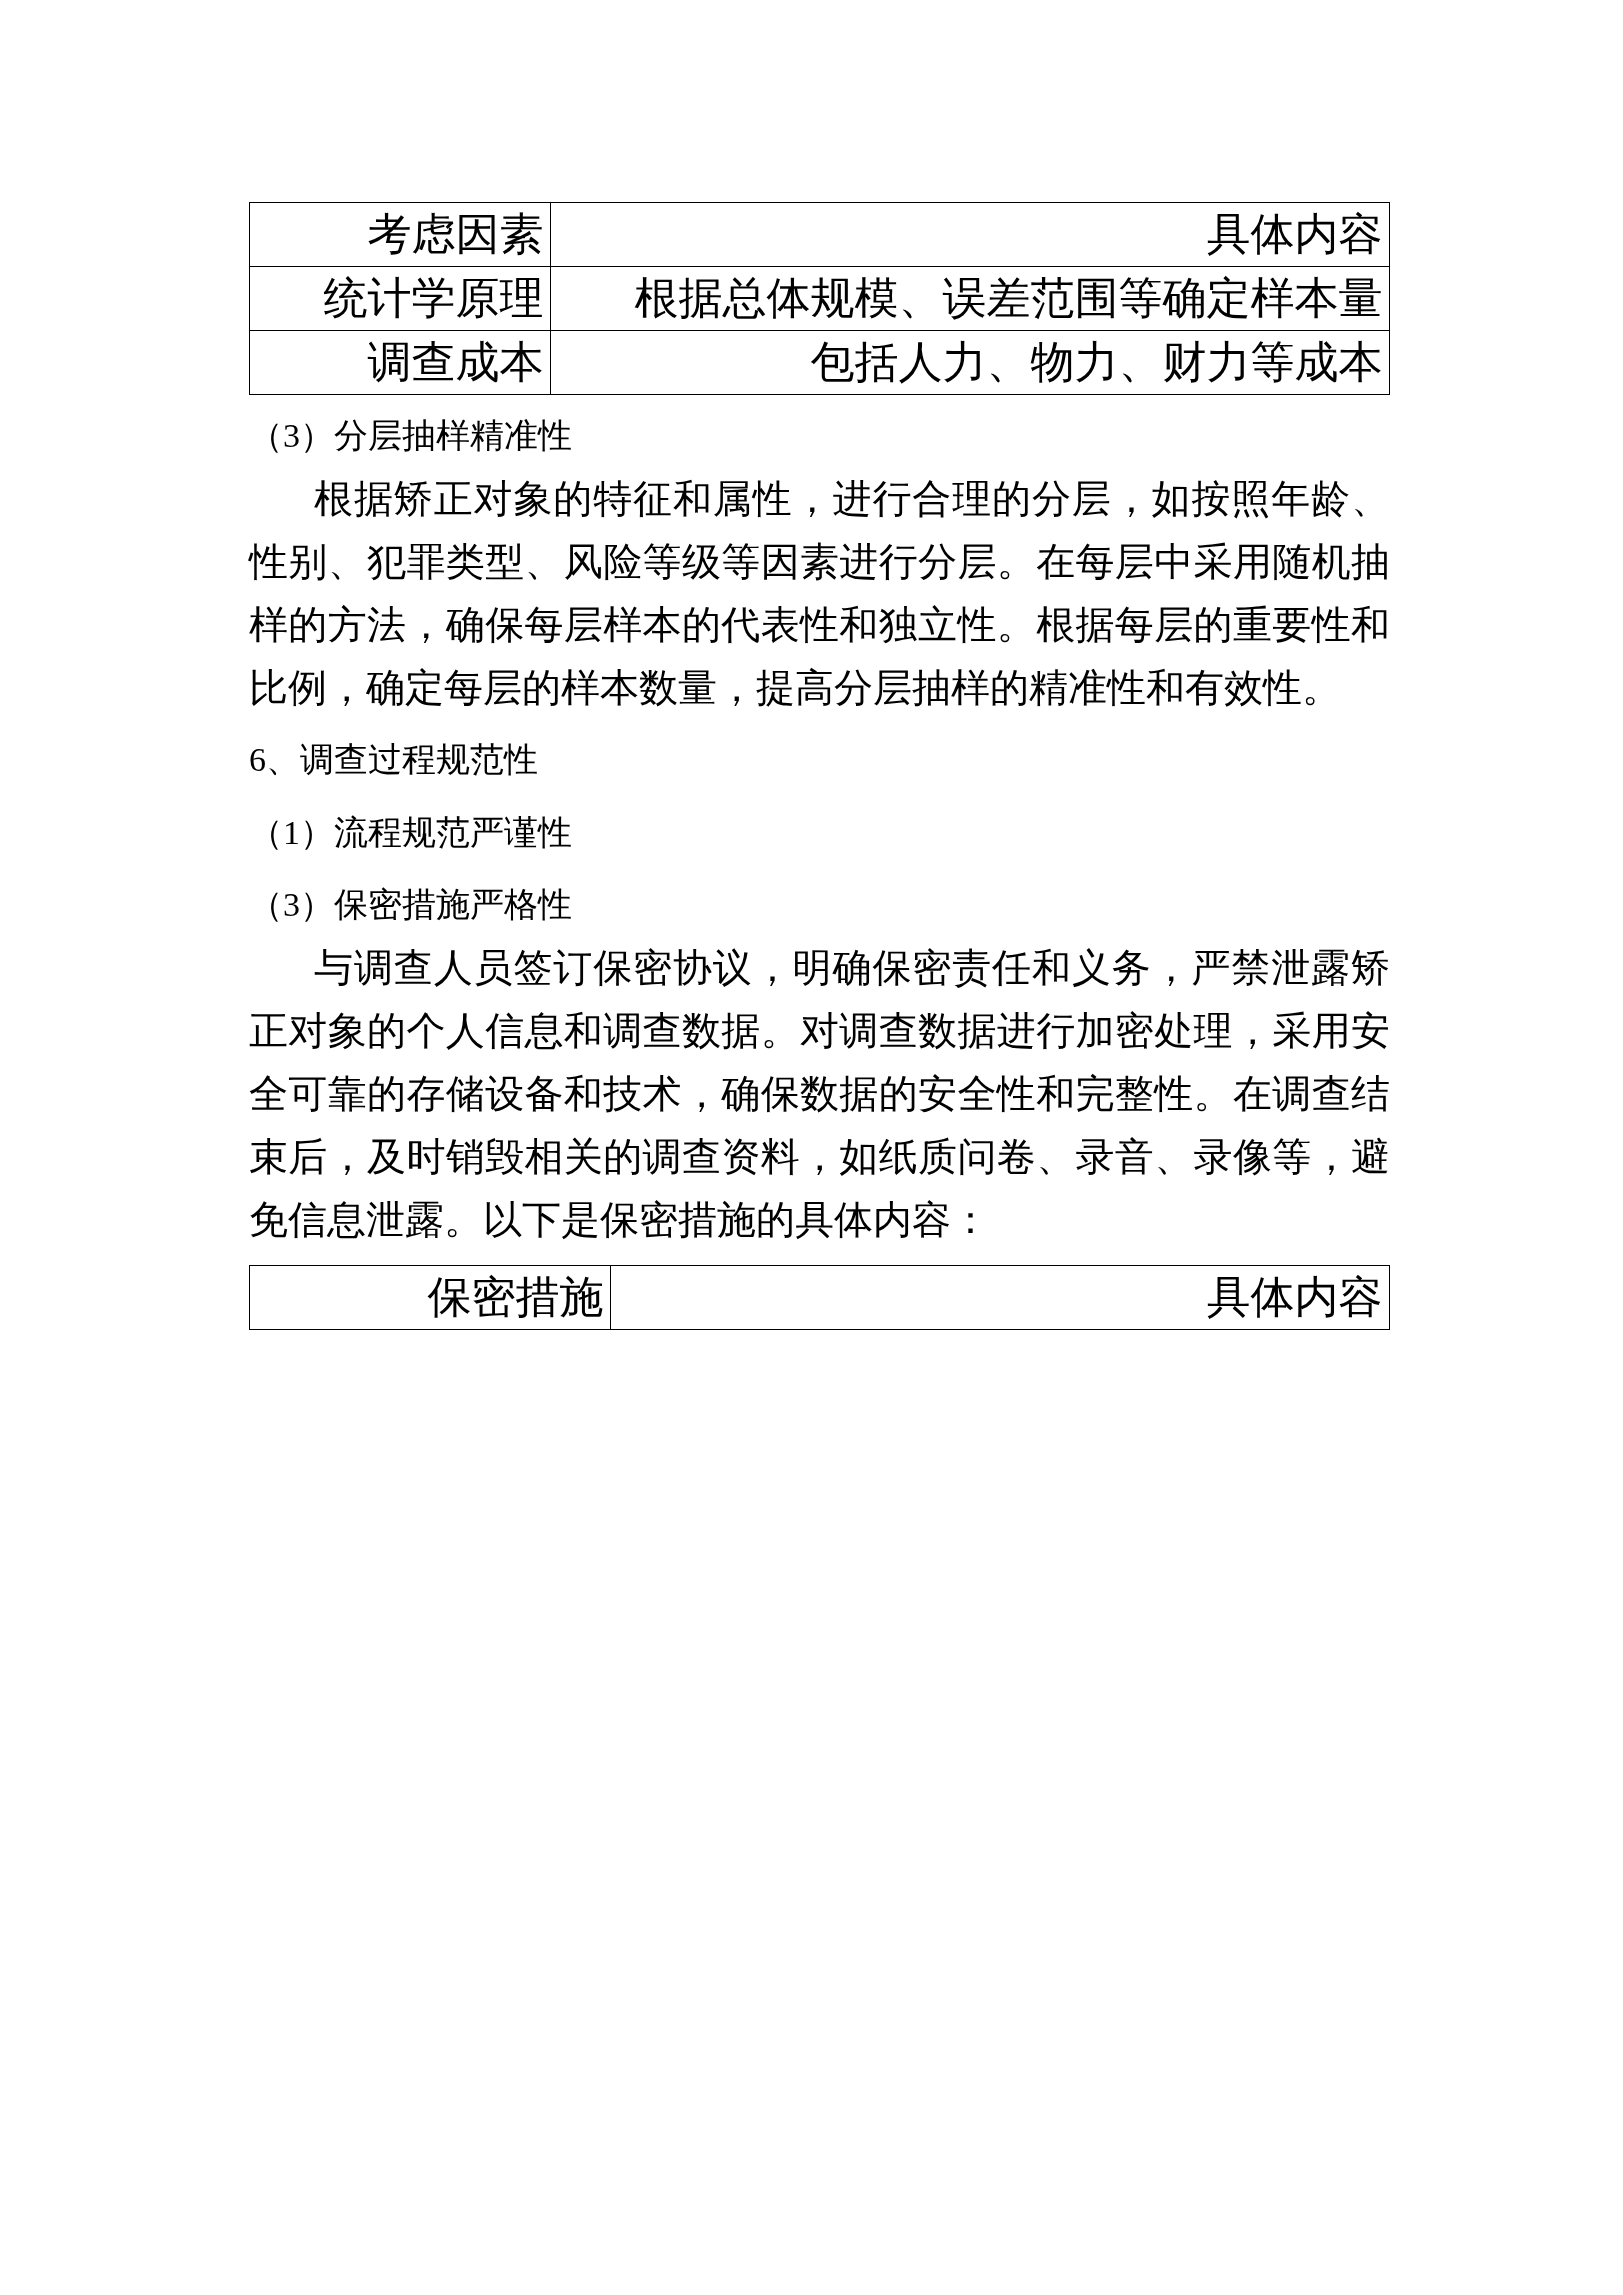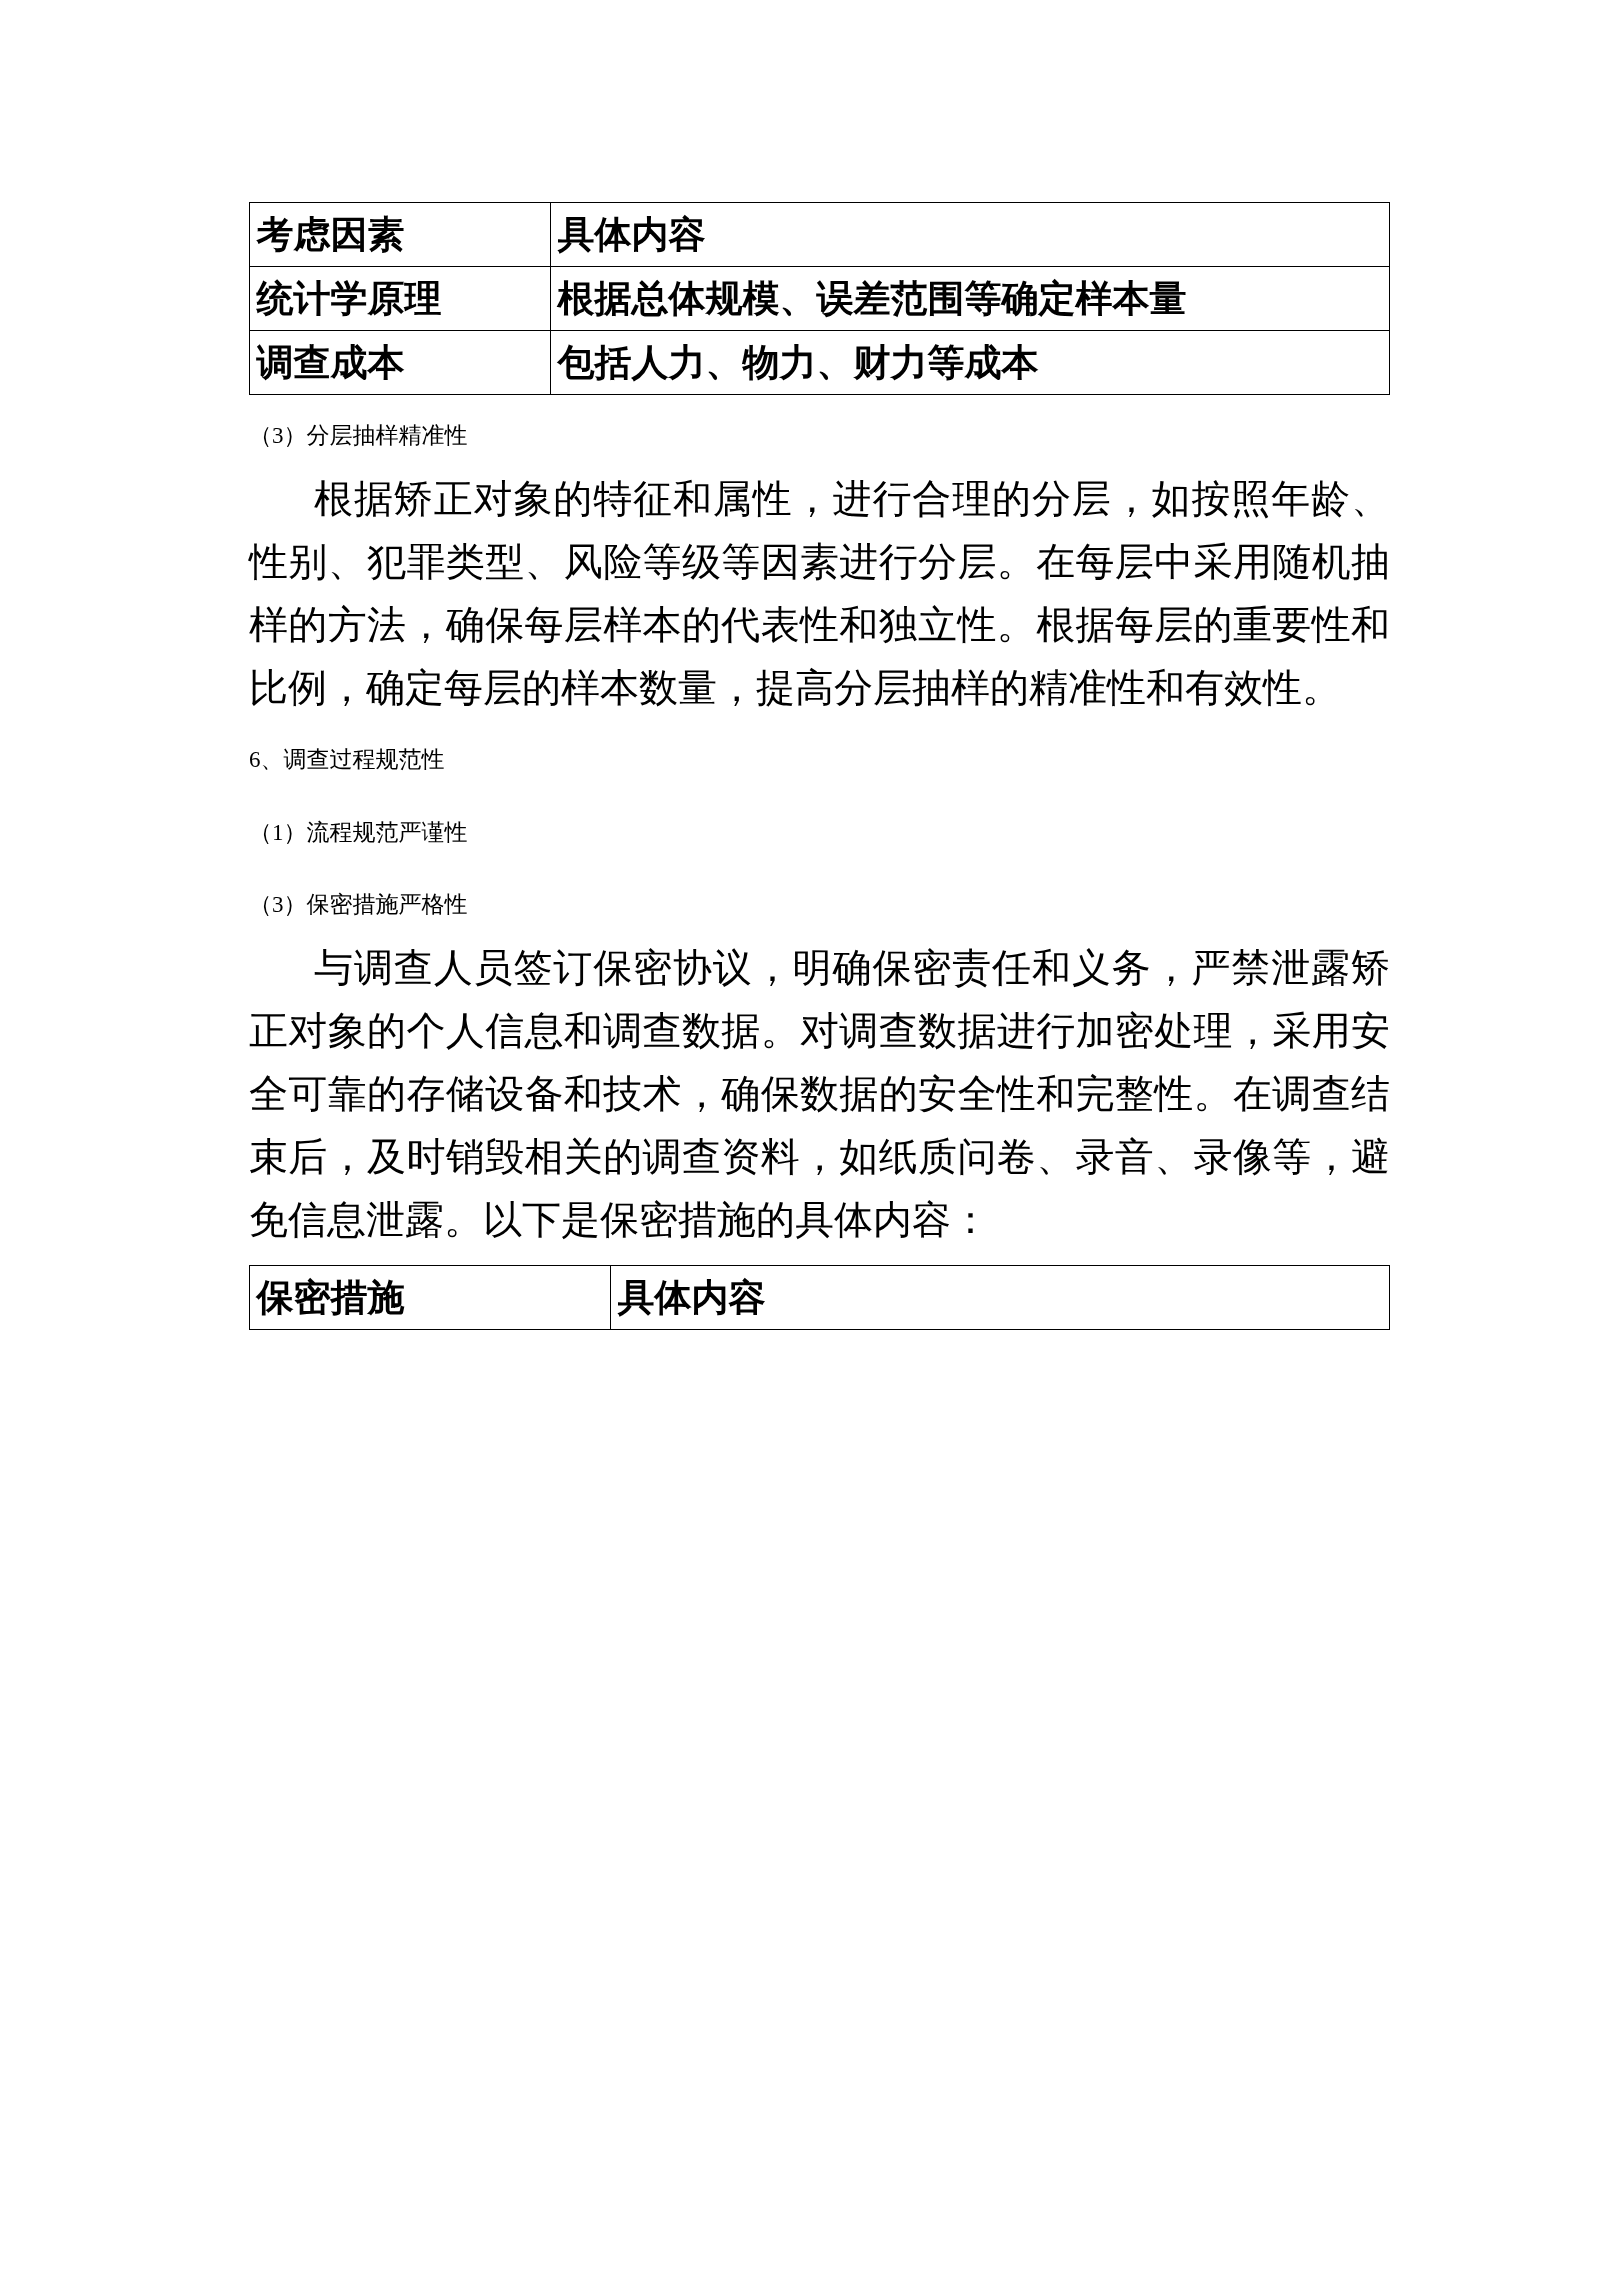--- a/index.html
+++ b/index.html
@@ -17,31 +17,31 @@
     width: 1141px;
   }
   table.tbl {
     width: 100%;
     border-collapse: collapse;
     table-layout: fixed;
   }
   table.tbl th, table.tbl td {
     border: 1.3px solid #000000;
     height: 64px;
-    text-align: left;
+    text-align: right;
     vertical-align: middle;
-    font-weight: bold;
-    font-size: 37px;
+    font-weight: normal;
+    font-size: 44px;
     line-height: 39px;
     padding: 0 6.5px;
   }
   .tbl1 col.c1 { width: 301px; }
   .tbl2 col.c1 { width: 361px; }
   p.heading {
-    font-size: 23px;
+    font-size: 34px;
     line-height: 63px;
     margin-top: 9.2px;
     text-align: left;
   }
   p.body {
     font-size: 39px;
     line-height: 63px;
     text-indent: 65px;
     text-align: justify;
   }

